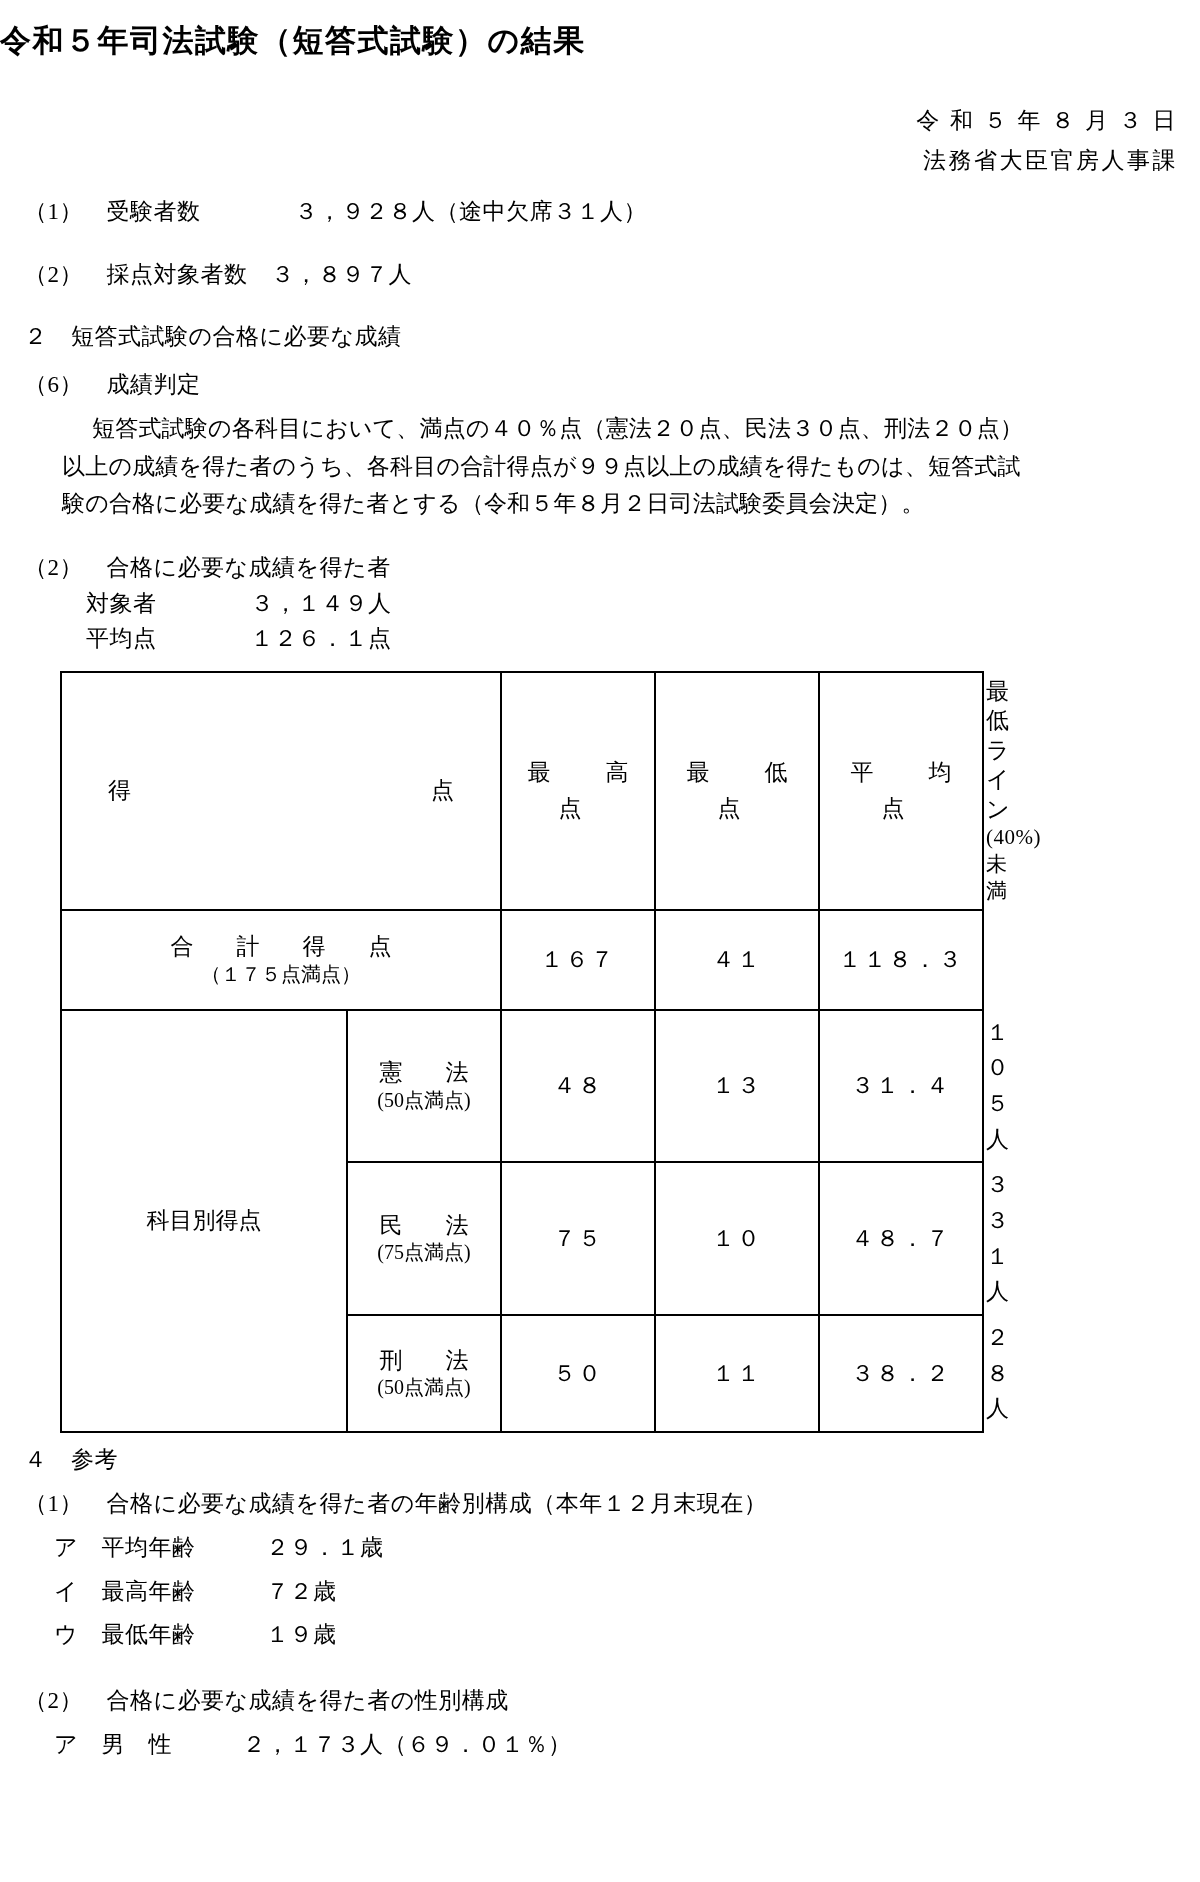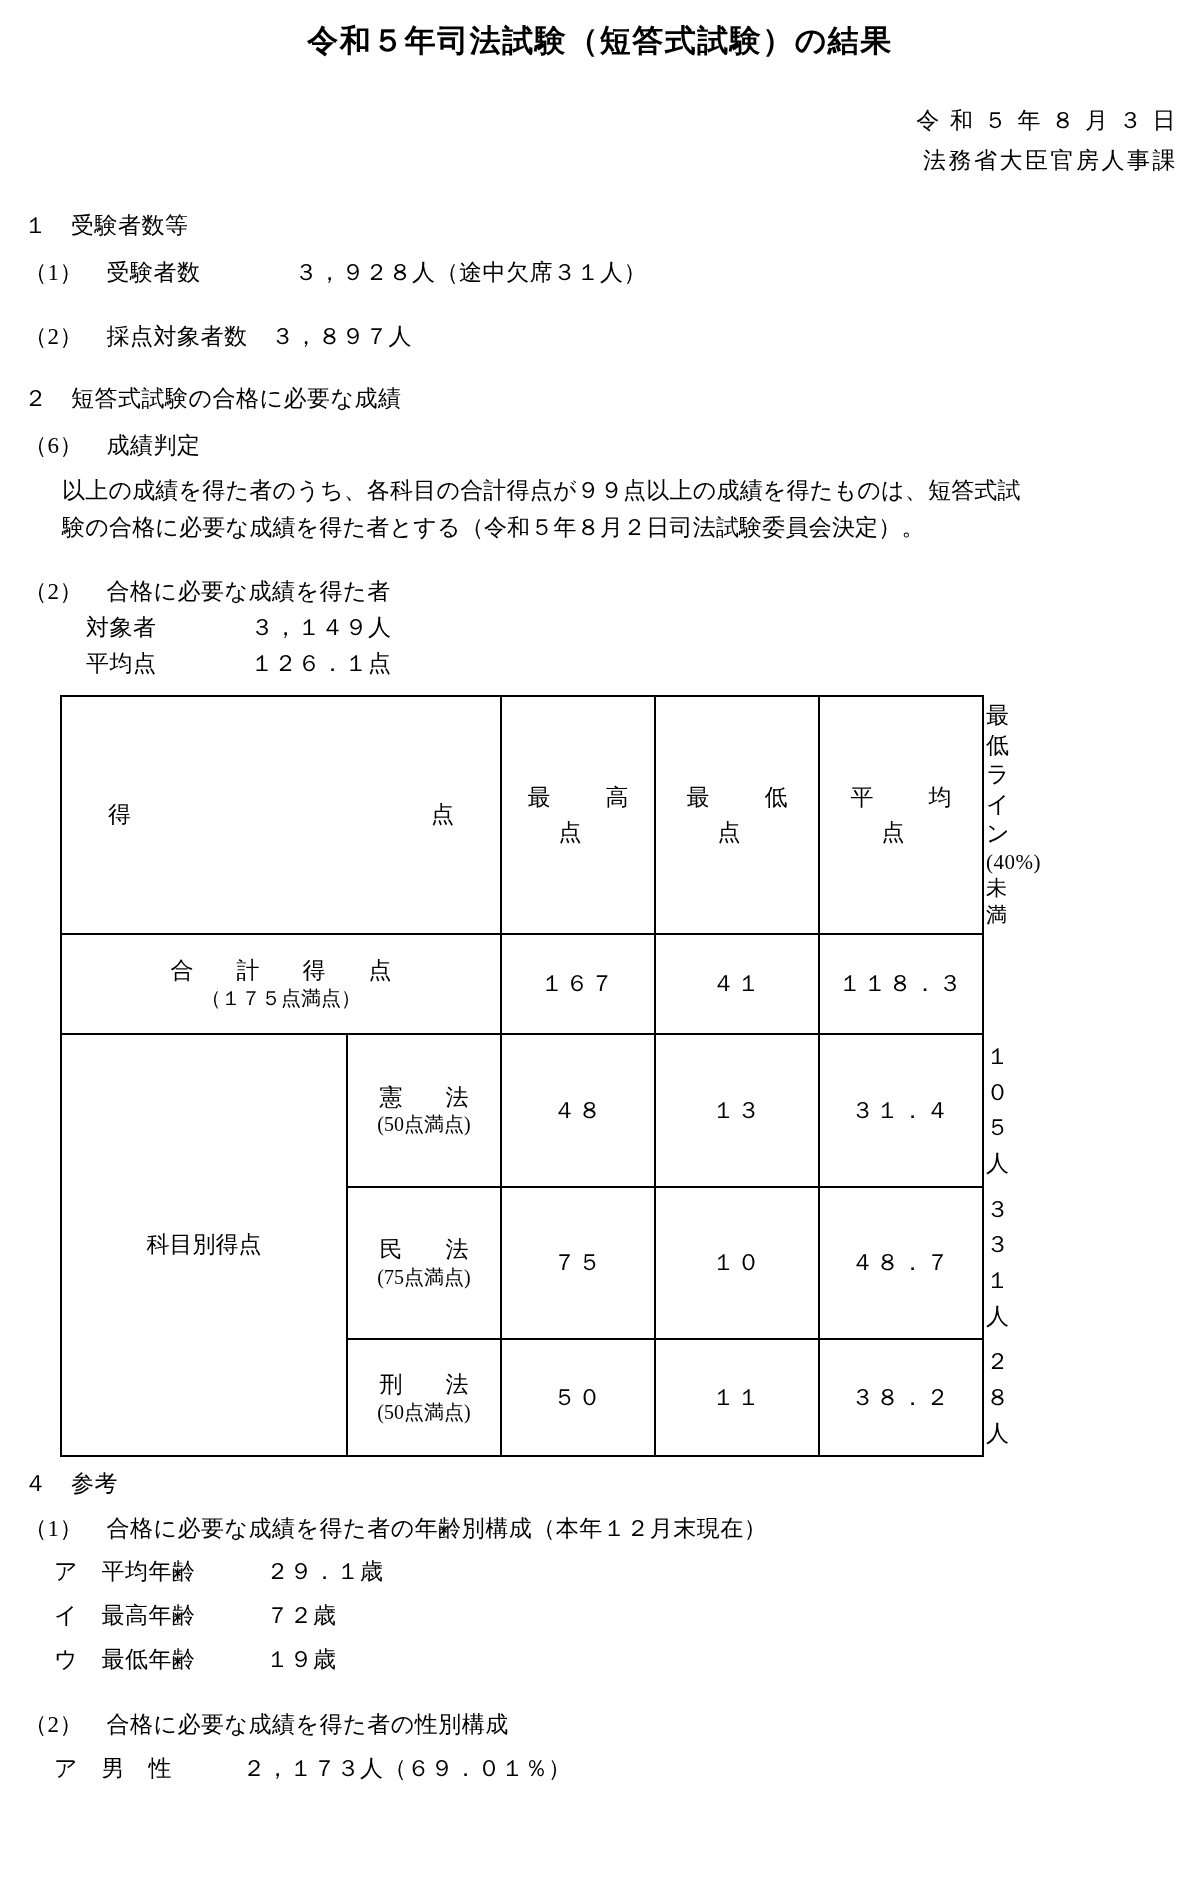--- a/index.html
+++ b/index.html
@@ -18,21 +18,20 @@
     position: relative;
     width: 1200px;
     height: 1882px;
     box-sizing: border-box;
     padding: 0;
     overflow: hidden;
   }
 
   
   .doc-title {
-    text-align: center;
     font-size: 31px;
     font-weight: bold;
     letter-spacing: 1.5px;
     padding-top: 22px;
     line-height: 1.2;
   }
 
   
   .header-block {
     text-align: right;
@@ -179,29 +178,29 @@
 <div class="page">
 
   <div class="doc-title">令和５年司法試験（短答式試験）の結果</div>
 
   <div class="header-block">
     <span class="header-line">令 和 ５ 年 ８ 月 ３ 日</span>
     <span class="header-line">法務省大臣官房人事課</span>
   </div>
 
   <div class="section">
-    <div class="sec-heading">１　受験者数等</div>
     <div class="sub-item">（1）　受験者数　　　　３，９２８人（途中欠席３１人）</div>
     <div class="sub-item gap">（2）　採点対象者数　３，８９７人</div>
   </div>
 
   <div class="section">
     <div class="sec-heading">２　短答式試験の合格に必要な成績</div>
     <div class="sub-item">（6）　成績判定</div>
     <div class="para">
+      <span class="para-line indent">短答式試験の各科目において、満点の４０％点（憲法２０点、民法３０点、刑法２０点）</span>
       <span class="para-line">以上の成績を得た者のうち、各科目の合計得点が９９点以上の成績を得たものは、短答式試</span>
       <span class="para-line">験の合格に必要な成績を得た者とする（令和５年８月２日司法試験委員会決定）。</span>
     </div>
     <div class="sub-item gap">（2）　合格に必要な成績を得た者</div>
     <div class="kv-line">対象者　　　　３，１４９人</div>
     <div class="kv-line">平均点　　　　１２６．１点</div>
   </div>
 
   <div class="section">
 

